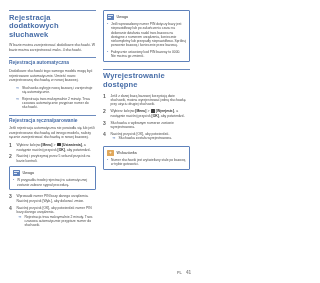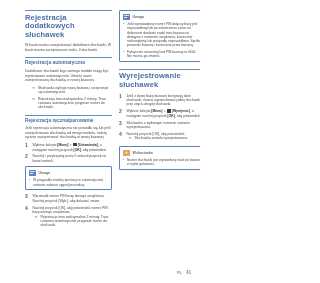--- a/index.html
+++ b/index.html
@@ -7,21 +7,21 @@
     width:200px;height:283px;
     background:#ffffff;
     font-family:"Liberation Sans", sans-serif;
     color:#3a3a3a;
     overflow:hidden;
     position:relative;
   }
   .page{
     position:absolute;
     inset:0;
-    padding:10px 9px 0 25px;
+    padding:10px 9px 0 9px;
     box-sizing:border-box;
     display:flex;
     gap:7px;
   }
   .col{width:87px;flex:0 0 87px;}
 
   
   .h1{
     font-size:7.6px;
     line-height:8.6px;
@@ -266,21 +266,21 @@
           <span class="dot">•</span>
           <span class="txt">Jeśli wprowadzony numer PIN dotyczy bazy jest nieprawidłowy lub po zakończeniu czasu na dokonanie działania nadal trwa bazowa na dostępne z numerem urządzenia, koniecznie niekompletny lub przepadły nieprawidłowo. Spróbuj ponownie bazową i koniecznie przez bazową.</span>
         </li>
         <li>
           <span class="dot">•</span>
           <span class="txt">Fabrycznie ustawiony kod PIN bazowy to 0000. Nie można go zmienić.</span>
         </li>
       </ul>
     </div>
 
-    <h1 class="h1 h1-rule" style="margin-top:7px;">Wyrejestrowanie słuchawek</h1>
+    <h1 class="h1 h1-rule" style="margin-top:7px;">Wyrejestrowanie dostępne</h1>
 
     <div class="step">
       <div class="num">1</div>
       <div class="body">
         <p>Jeśli z danej bazą bazowej korzystają dwie słuchawki, można wyrejestrować jedną słuchawkę przy użyciu drugiej słuchawki.</p>
       </div>
     </div>
 
     <div class="step">
       <div class="num">2</div>

